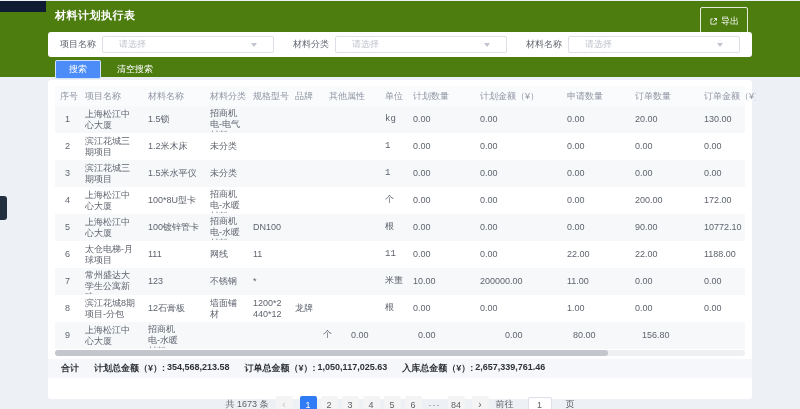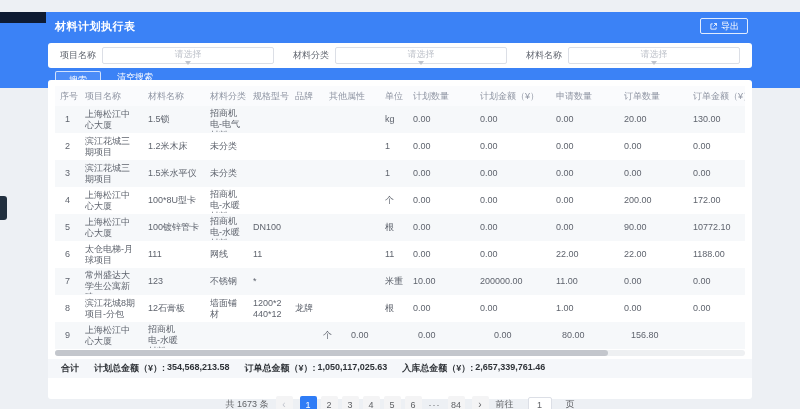--- a/index.html
+++ b/index.html
@@ -2,55 +2,55 @@
 <html><head>
 <meta charset="utf-8">
 <style>
   * { margin:0; padding:0; box-sizing:border-box; }
   html,body { width:800px; height:409px; overflow:hidden;
     font-family:"Liberation Sans","DejaVu Sans",sans-serif;
     background:#edf0f4; }
   .page { position:relative; width:800px; height:409px; }
 
   
-  .blue-area { position:absolute; top:12px; left:0; width:800px; height:76px; background:#3b82f6; }
+  .blue-area { position:absolute; top:1px; left:0; width:800px; height:76px; background:#4d7c0f; }
   .corner-dark { position:absolute; left:0; top:0; width:46px; height:11px; background:#0e1b32; }
   .side-toggle { position:absolute; left:0; top:196px; width:7px; height:24px; background:#22303f; border-radius:0 3px 3px 0; z-index:5; }
   .page-title { position:absolute; left:55px; top:7px; color:#fff; font-size:11px; font-weight:bold; letter-spacing:.5px; }
-  .export-btn { position:absolute; right:52px; top:6px; height:16px; padding:0 8px;
+  .export-btn { position:absolute; right:52px; top:6px; height:28px; padding:0 8px;
     background:transparent; border:1px solid rgba(255,255,255,.85); border-radius:2px;
     color:#fff; font-size:9px; display:flex; align-items:center; gap:3px; cursor:pointer; }
 
   .filter-bar { position:absolute; left:48px; top:31px; width:704px; height:25px;
     background:#fff; border-radius:3px; display:flex; align-items:center;
     justify-content:space-between; padding:0 12px; }
   .filter-item { display:flex; align-items:center; gap:6px; }
   .filter-label { font-size:9px; color:#5f646e; white-space:nowrap; }
   .select-box { width:172px; height:17px; border:1px solid #dcdfe6; border-radius:2px;
-    display:flex; align-items:center; justify-content:space-between; padding:0 16px; cursor:pointer; background:#fff;flex-direction:column; }
+    display:flex; align-items:center; justify-content:space-between; padding:0 16px; cursor:pointer; background:#fff; }
   .select-placeholder { font-size:9px; color:#c0c4cc; }
   .chevron { width:0; height:0; border-left:3px solid transparent; border-right:3px solid transparent; border-top:4px solid #c0c4cc; }
 
-  .actions { position:absolute; left:55px; top:59px; display:flex; align-items:flex-start; gap:16px; }
+  .actions { position:absolute; left:55px; top:59px; display:flex; align-items:center; gap:16px; }
   .search-btn { padding:2px 13px; background:#4b8cf8; border:1px solid rgba(255,255,255,.75);
     border-radius:2px; color:#fff; font-size:9px; cursor:pointer; }
   .clear-link { color:#fff; font-size:9px; cursor:pointer; }
 
   
   .card { position:absolute; left:48px; top:80px; width:704px; height:319px; background:#fff; border-radius:3px; }
   .table { margin:6px 7px 0; width:690px; }
   .thead { display:flex; height:20px; align-items:center; background:#fafbfd; }
   .th { font-size:9px; color:#8f95a3; white-space:nowrap; overflow:hidden; padding:0 4px 0 5px; flex:none; }
   .tr { display:flex; height:27px; align-items:center; }
   .tr.striped { background:#f6f8fa; }
   .td { font-size:9px; color:#5f646e; line-height:11px; padding:0 5px 0 5px; flex:none;
     overflow:hidden; word-break:break-all; max-height:24px; }
   .col-0{width:25px;text-align:center;} .col-1{width:63px;} .col-2{width:62px;} .col-3{width:43px;}
-  .col-4{width:42px;} .col-5{width:34px;} .col-6{width:56px;} .col-7{width:28px;}
-  .col-8{width:67px;} .col-9{width:76px;} .col-10{width:68px;} .col-11{width:69px;} .col-12{width:57px;}
+  .col-4{width:42px;} .col-5{width:34px;} .col-6{width:56px;} .col-7{width:28px;font-family:Liberation Mono, monospace;}
+  .col-8{width:67px;} .col-9{width:76px;} .col-10{width:68px;margin-left:11px;} .col-11{width:69px;} .col-12{width:57px;}
 
   .hscroll { margin:1px 7px 0; width:690px; height:6px; background:#eef0f2; border-radius:3px; position:relative; }
   .hscroll-thumb { position:absolute; left:0; top:0; width:553px; height:6px; background:#c3c6cc; border-radius:3px; cursor:grab; }
 
   .summary { margin-top:3px; height:19px; background:#f5f7fa; display:flex; align-items:center;
     padding:0 13px; font-size:9px; font-weight:bold; color:#2f3338; }
   .summary-item { margin-left:15px; white-space:nowrap; display:flex; gap:2px; }
   .summary-item:first-of-type { margin-left:290px; }
 
   .pagination { margin-top:18px; display:flex; align-items:center; justify-content:center; gap:7px;

